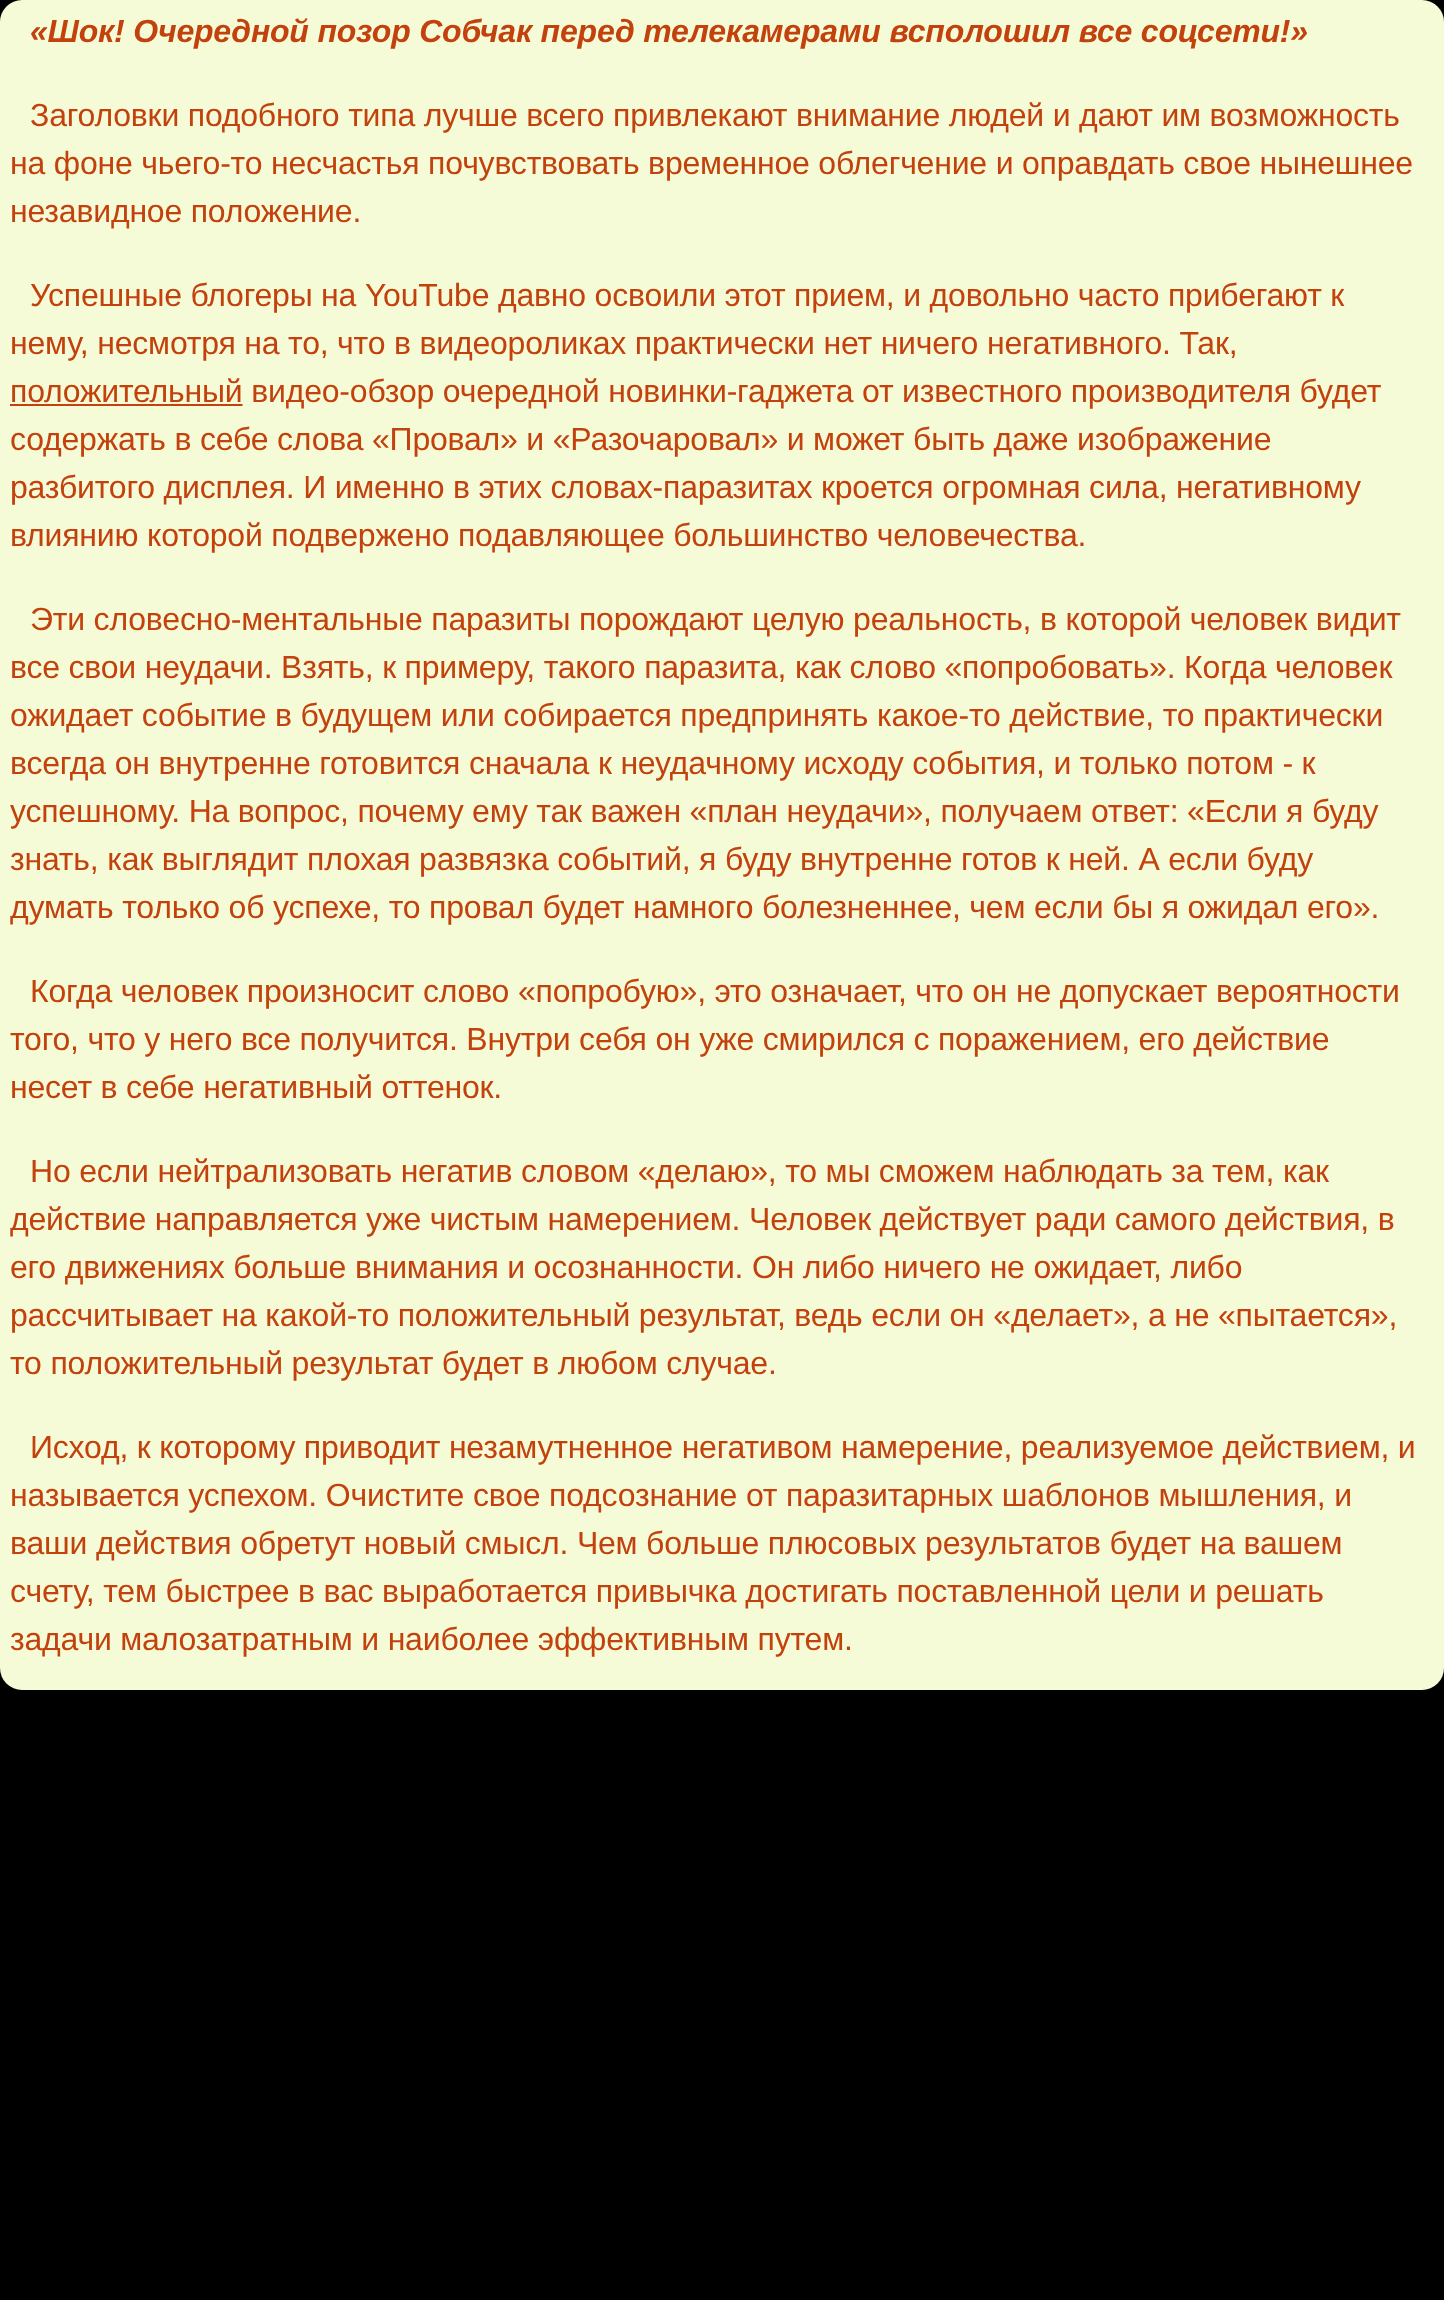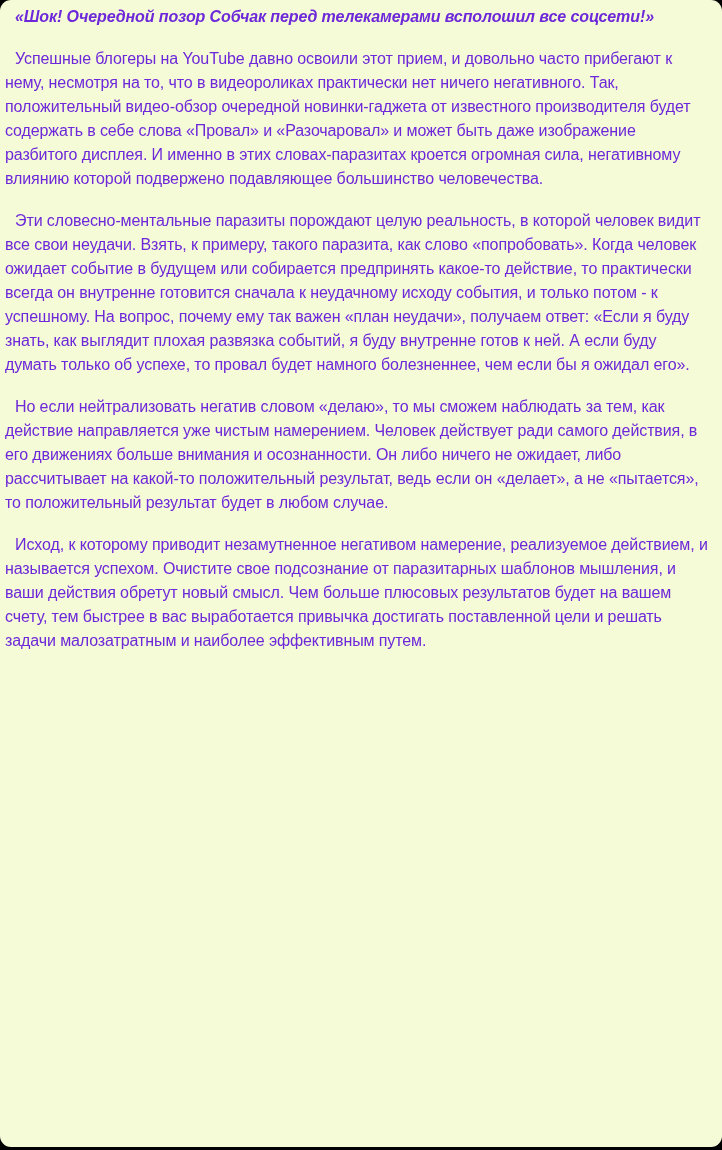--- a/index.html
+++ b/index.html
@@ -6,45 +6,47 @@
       margin: 0;
       padding: 0;
       background: #000000;
       width: 722px;
       height: 1150px;
       overflow: hidden;
     }
     .page {
       box-sizing: border-box;
       width: 722px;
-      height: 1147px;
+      height: 845px;
       background: #f5fad7;
       border-radius: 11px;
       padding: 5px 14px 0 5px;
-      color: #6d28d9;
+      color: #c2410c;
       font-family: "Liberation Sans", sans-serif;
       font-size: 16px;
       line-height: 24px;
       letter-spacing: -0.1px;
     }
     .page p {
       margin: 0 0 18px 0;
       text-indent: 10px;
     }
     .title {
       font-style: italic;
       font-weight: bold;
     }
     .run-bold { font-weight: normal; }
-    .run-underline { }
+    .run-underline { text-decoration: underline; }
   </style>
 </head>
 <body>
 
 <div class="page">
   <p class="title">«Шок! Очередной позор Собчак перед телекамерами всполошил все соцсети!»</p>
   <div id="article-body">
+      <p><span>Заголовки подобного типа лучше всего привлекают внимание людей и дают им возможность на фоне чьего-то несчастья почувствовать временное облегчение и оправдать свое нынешнее незавидное положение.</span></p>
       <p><span>Успешные блогеры на YouTube давно освоили этот прием, и довольно часто прибегают к нему, несмотря на то, что в видеороликах практически нет ничего негативного. Так, </span><span class="run-underline">положительный</span><span> видео-обзор очередной новинки-гаджета от известного производителя будет содержать в себе слова «Провал» и «Разочаровал» и может быть даже изображение разбитого дисплея. И именно в этих словах-паразитах кроется огромная сила, негативному влиянию которой подвержено подавляющее большинство человечества.</span></p>
       <p><span>Эти словесно-ментальные паразиты порождают целую реальность, в которой человек видит все свои неудачи. Взять, к примеру, такого паразита, как слово </span><span class="run-bold">«попробовать»</span><span>. Когда человек ожидает событие в будущем или собирается предпринять какое-то действие, то практически всегда он внутренне готовится сначала к неудачному исходу события, и только потом - к успешному. На вопрос, почему ему так важен «план неудачи», получаем ответ: «Если я буду знать, как выглядит плохая развязка событий, я буду внутренне готов к ней. А если буду думать только об успехе, то провал будет намного болезненнее, чем если бы я ожидал его».</span></p>
+      <p><span>Когда человек произносит слово «попробую», это означает, что он не допускает вероятности того, что у него все получится. Внутри себя он уже смирился с поражением, его действие несет в себе негативный оттенок.</span></p>
       <p><span>Но если нейтрализовать негатив словом «делаю», то мы сможем наблюдать за тем, как действие направляется уже чистым намерением. Человек действует ради самого действия, в его движениях больше внимания и осознанности. Он либо ничего не ожидает, либо рассчитывает на какой-то положительный результат, ведь если он </span><span class="run-bold">«делает»</span><span>, а не </span><span class="run-bold">«пытается»</span><span>, то положительный результат будет в любом случае.</span></p>
       <p><span>Исход, к которому приводит незамутненное негативом намерение, реализуемое действием, и называется успехом. Очистите свое подсознание от паразитарных шаблонов мышления, и ваши действия обретут новый смысл. Чем больше плюсовых результатов будет на вашем счету, тем быстрее в вас выработается привычка достигать поставленной цели и решать задачи малозатратным и наиболее эффективным путем.</span></p>
     </div>
 </div>
 
 </body></html>

